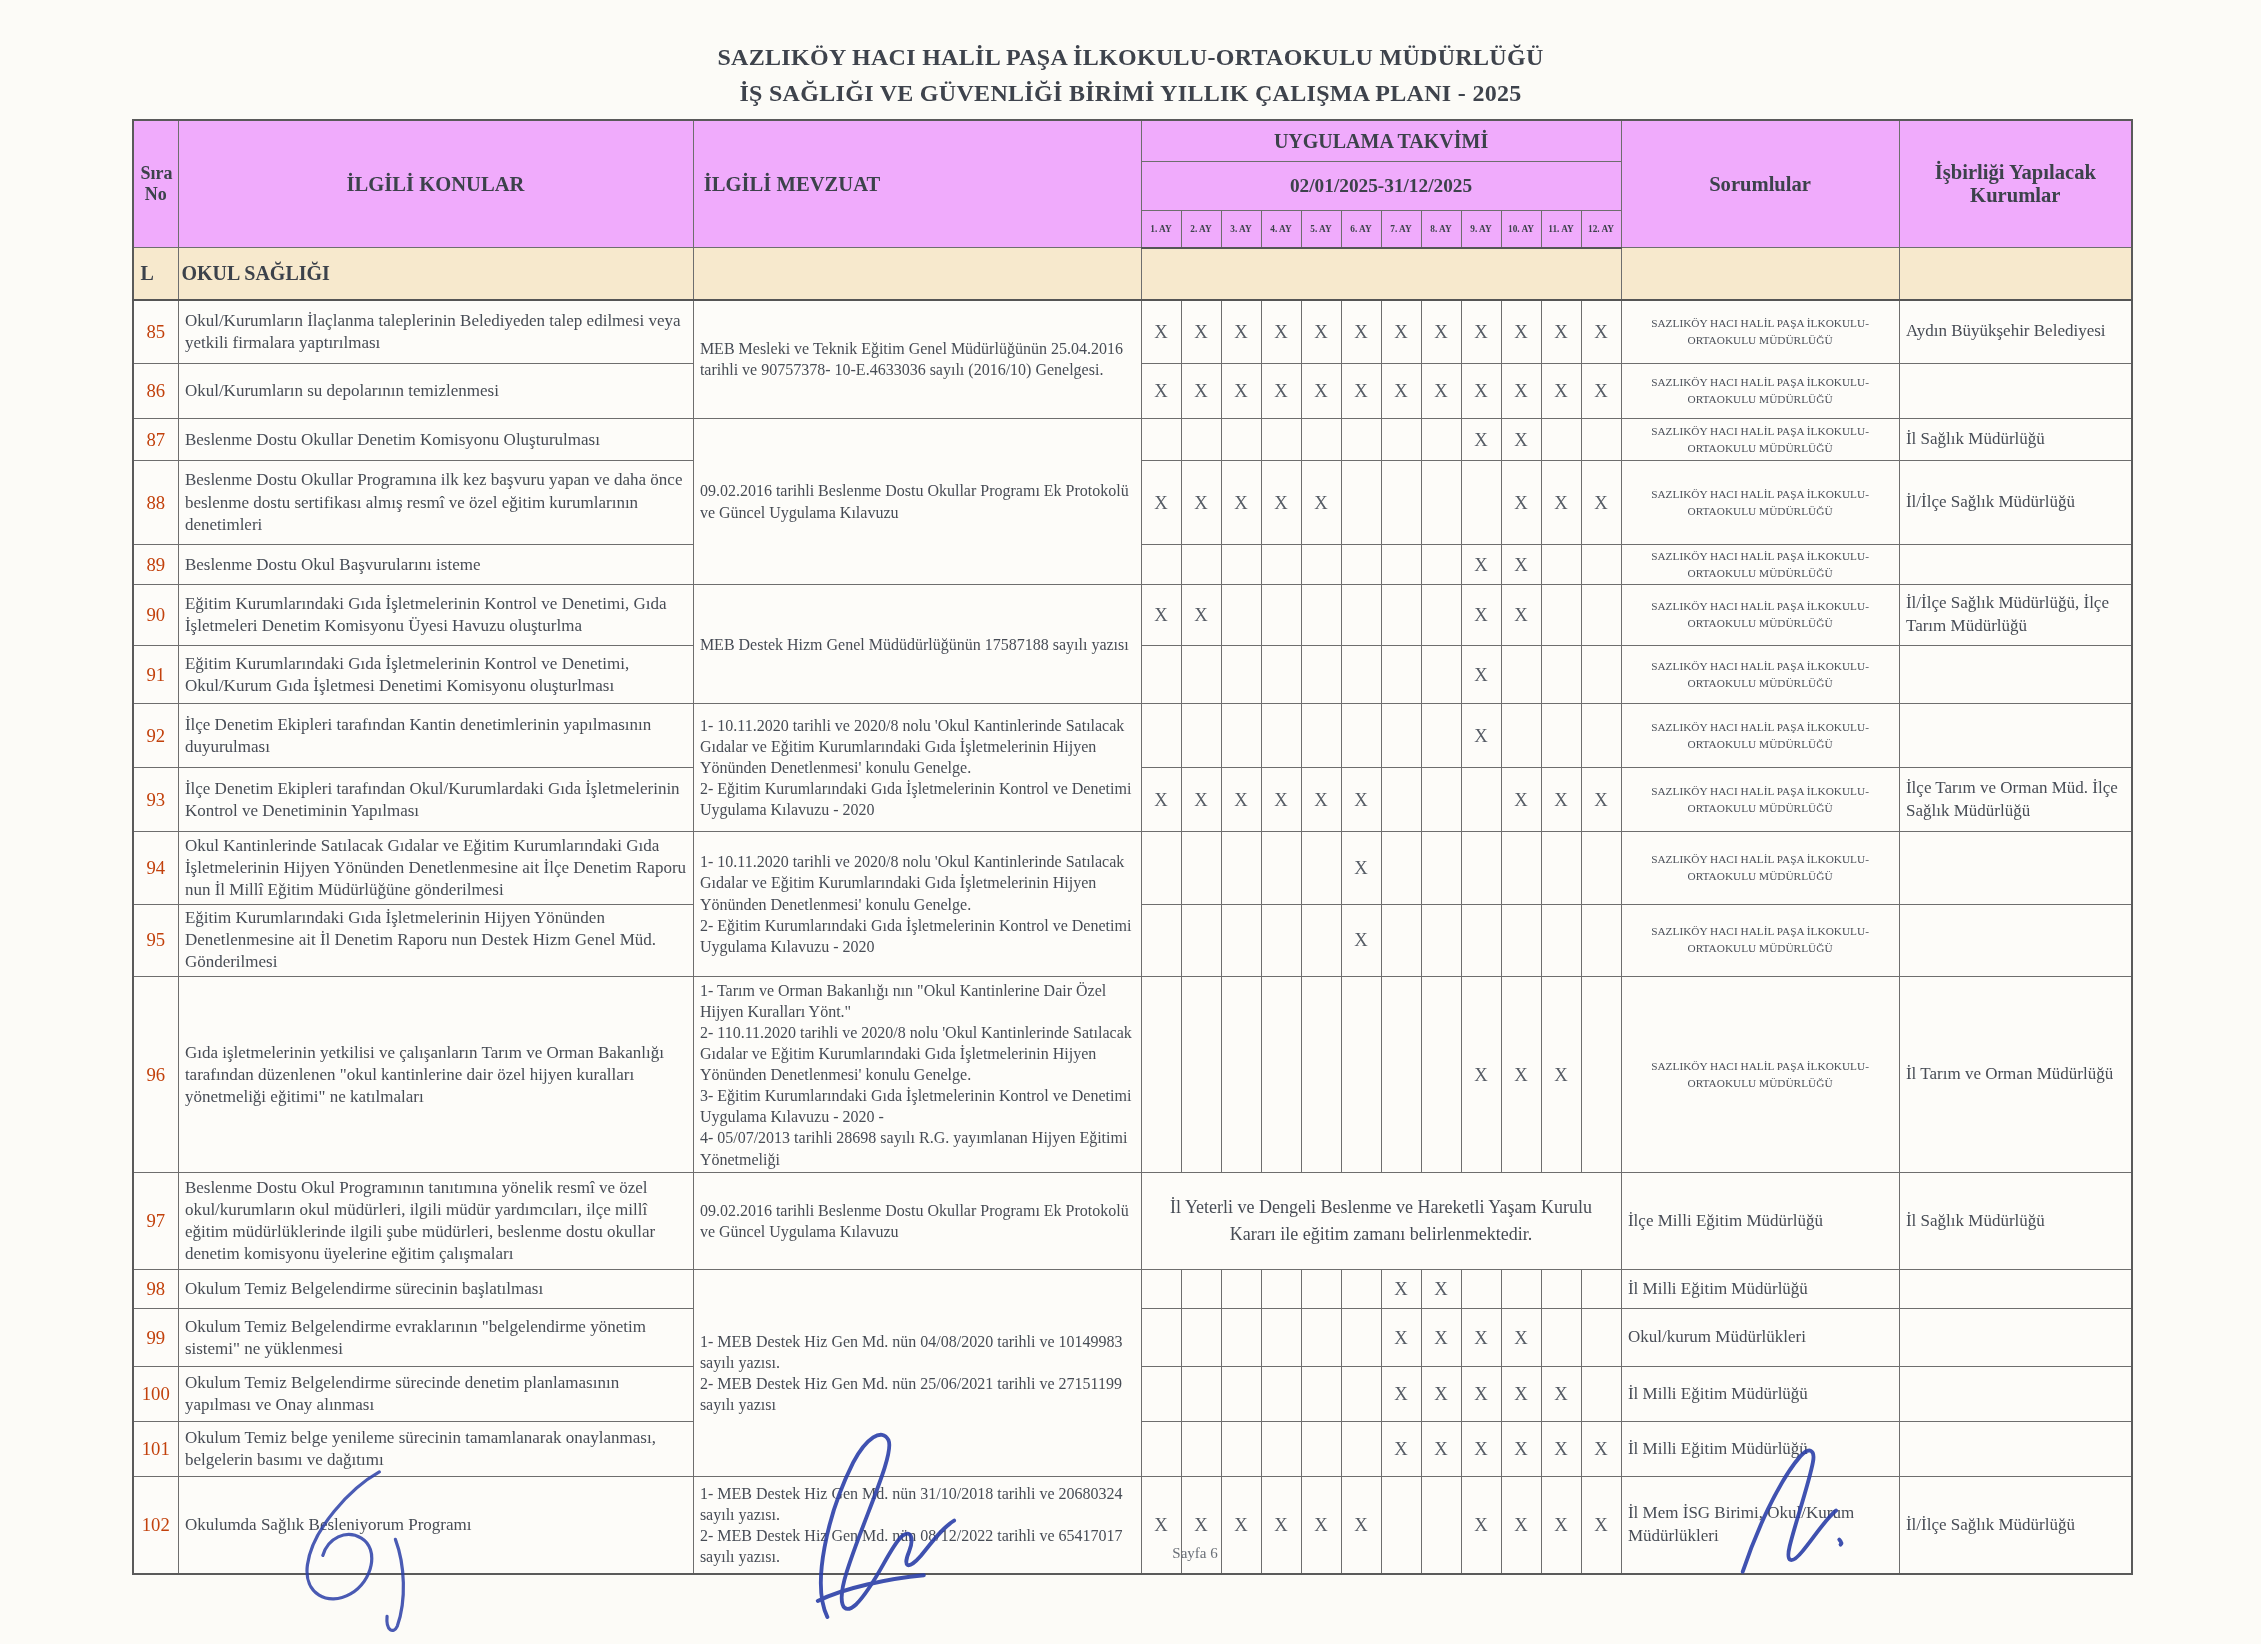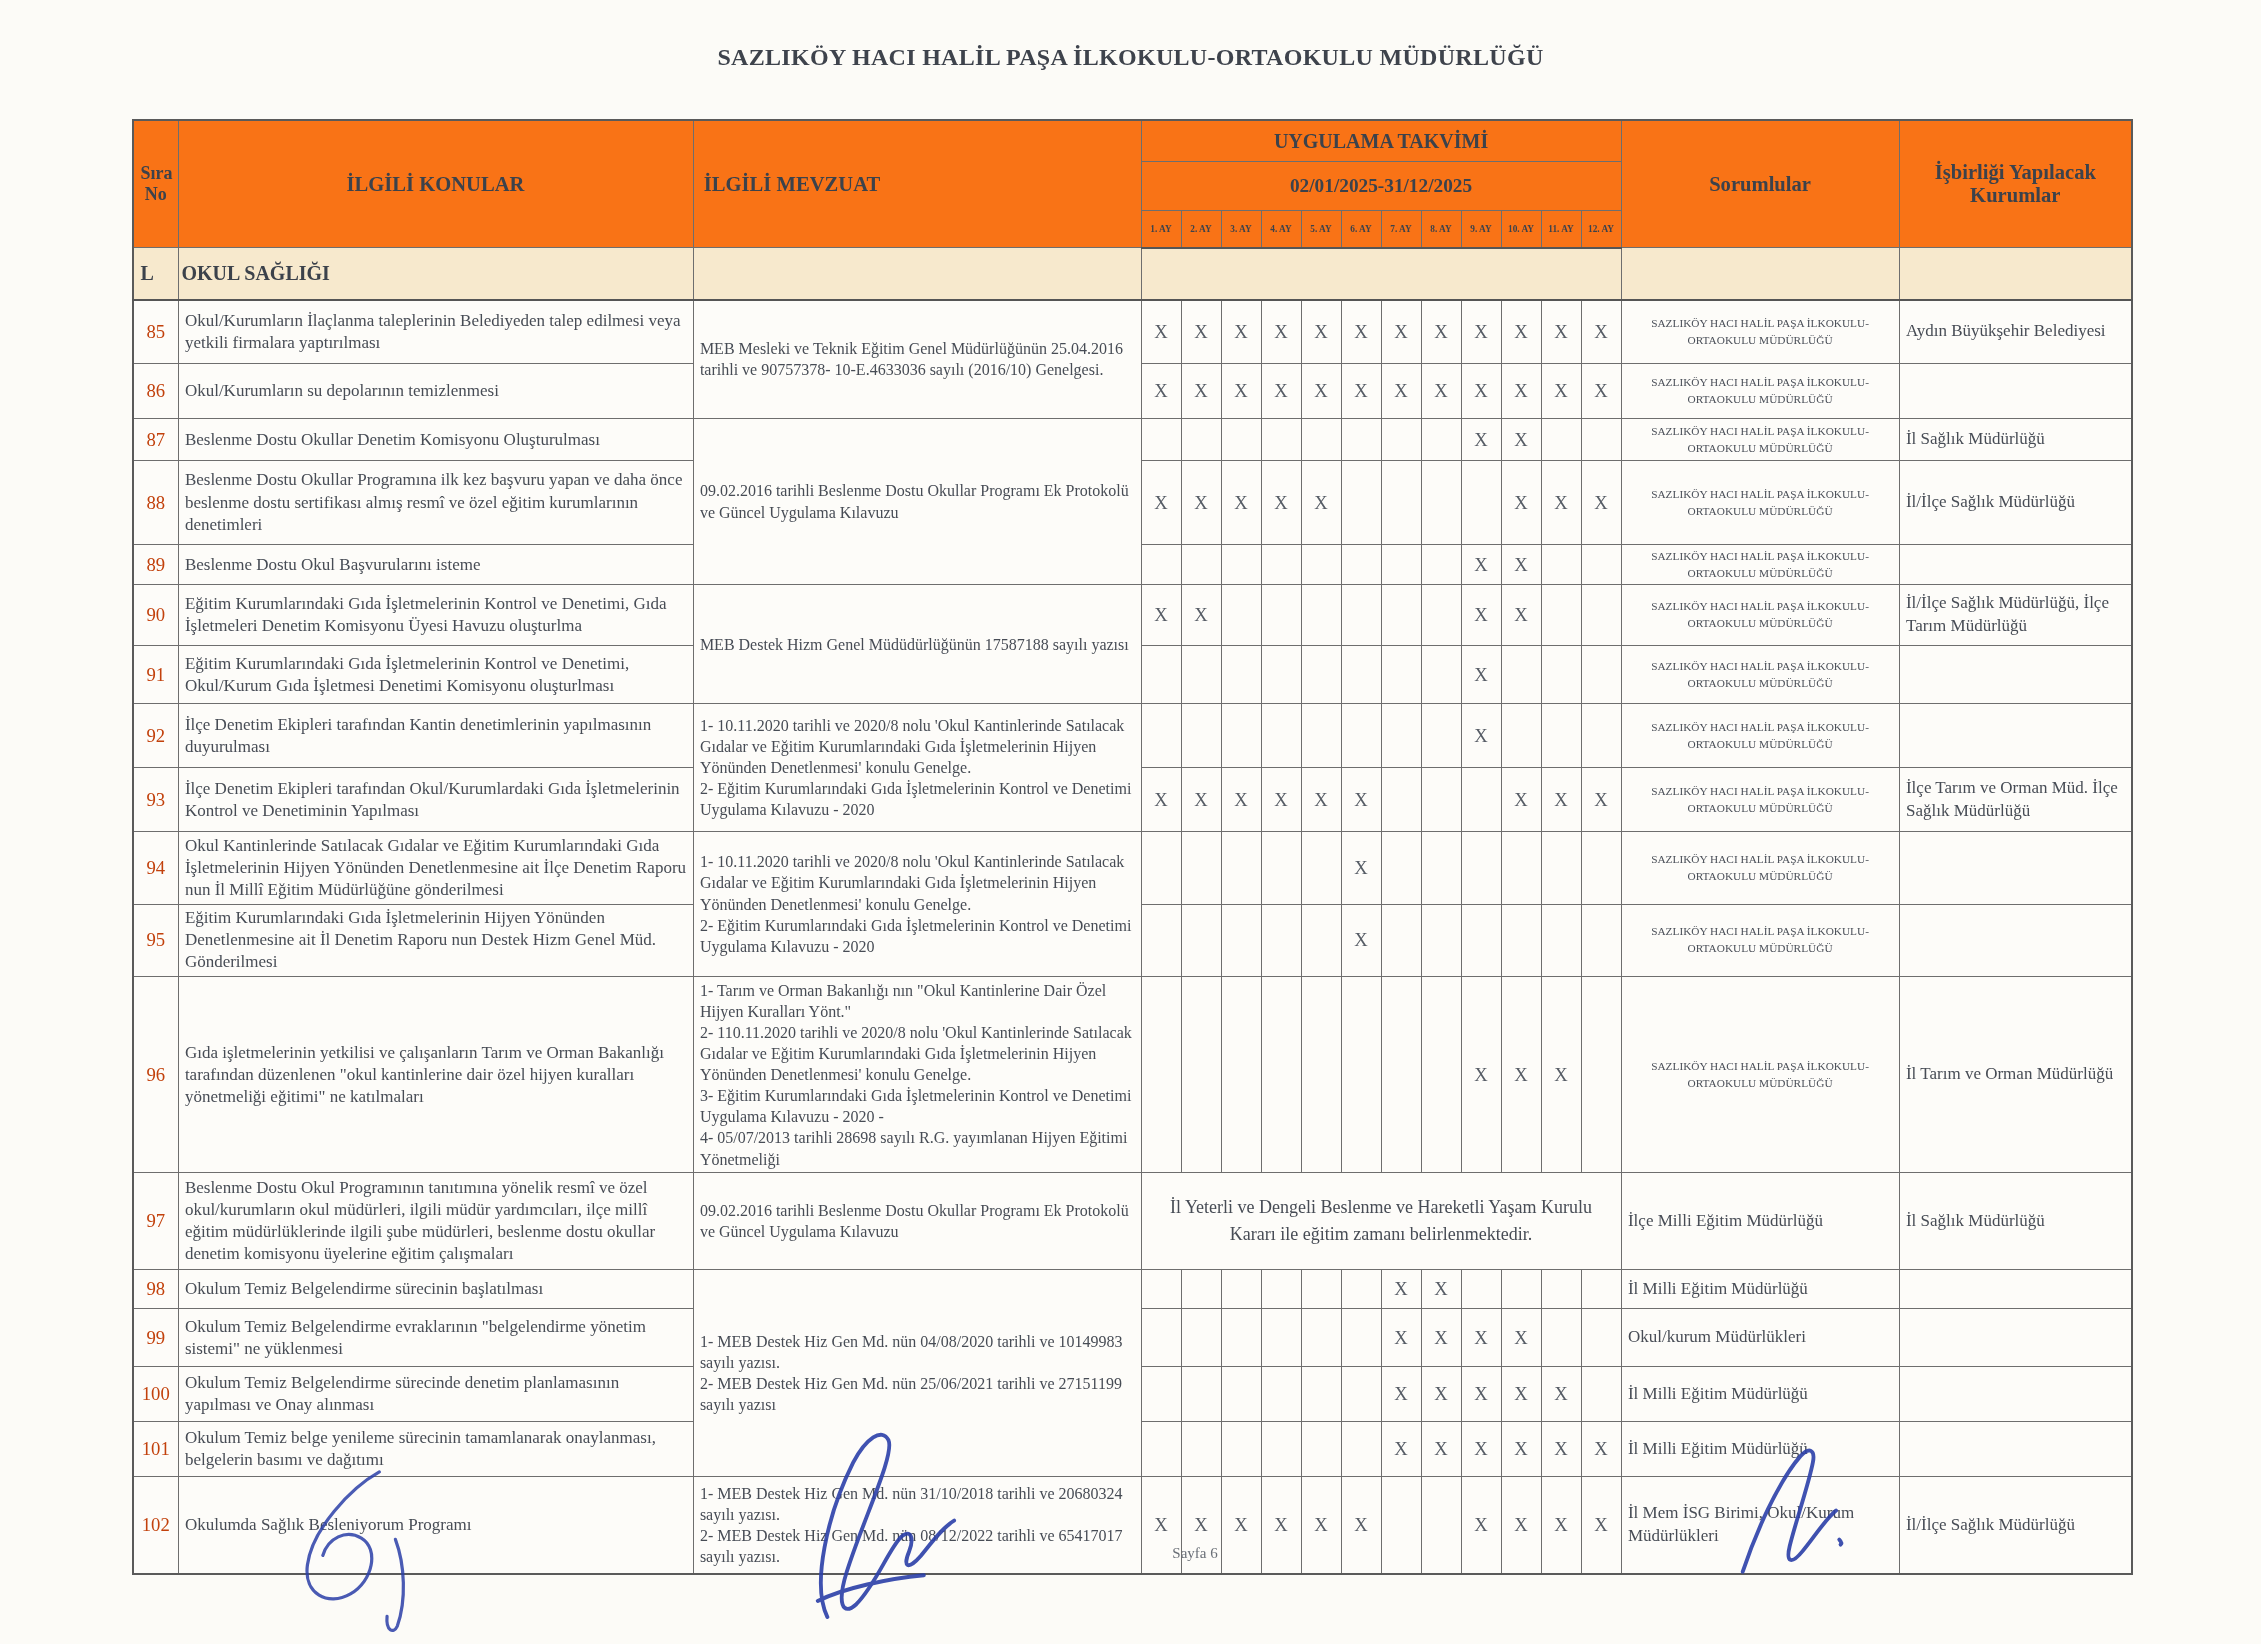--- a/index.html
+++ b/index.html
@@ -43,21 +43,21 @@
     border:1.3px solid #6e6e6e;
     padding:2.6px 6.4px;
     vertical-align:middle;
     overflow:hidden;
   }
   table.plan{border:2.6px solid #5a5a5a;}
   thead th{
     font-weight:bold;
     color:#3c424b;
     text-align:center;
-    background:#f97316;
+    background:#f0abfc;
   }
   th.h-main{font-size:20.6px;}
   th.h-takvim{font-size:20px; border-bottom-width:1.9px;}
   th.h-dates{font-size:19.3px;}
   .dates-wrap{display:flex; justify-content:center; }
   th.h-month{
     font-size:9.3px;
     padding:3.9px 0.6px;
     letter-spacing:0;
   }
@@ -130,20 +130,21 @@
   }
   .sig{position:absolute; pointer-events:none;}
 </style>
 </head>
 <body>
 
 <div class="page">
 
   <div class="doc-title">
     <div>SAZLIKÖY HACI HALİL PAŞA İLKOKULU-ORTAOKULU MÜDÜRLÜĞÜ</div>
+    <div>İŞ SAĞLIĞI VE GÜVENLİĞİ BİRİMİ YILLIK ÇALIŞMA PLANI - 2025</div>
   </div>
 
   <table class="plan">
     <colgroup>
       <col class="c-sira">
         <col class="c-konu">
         <col class="c-mevzuat">
       <col class="c-month">
         <col class="c-month">
         <col class="c-month">

